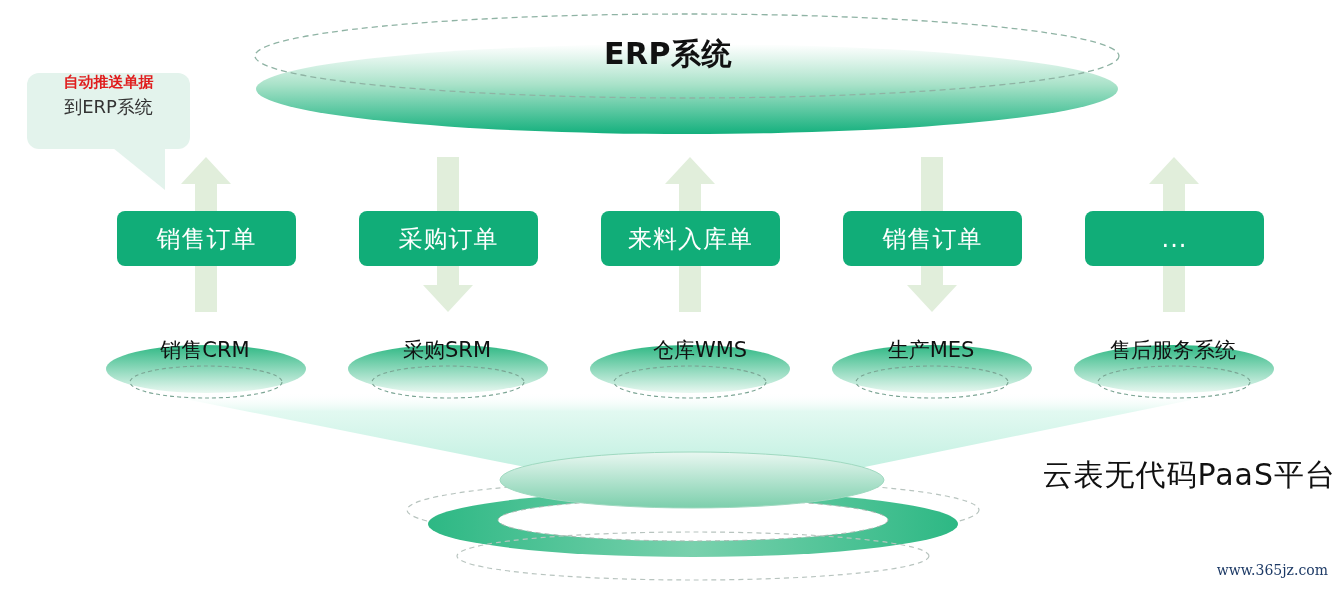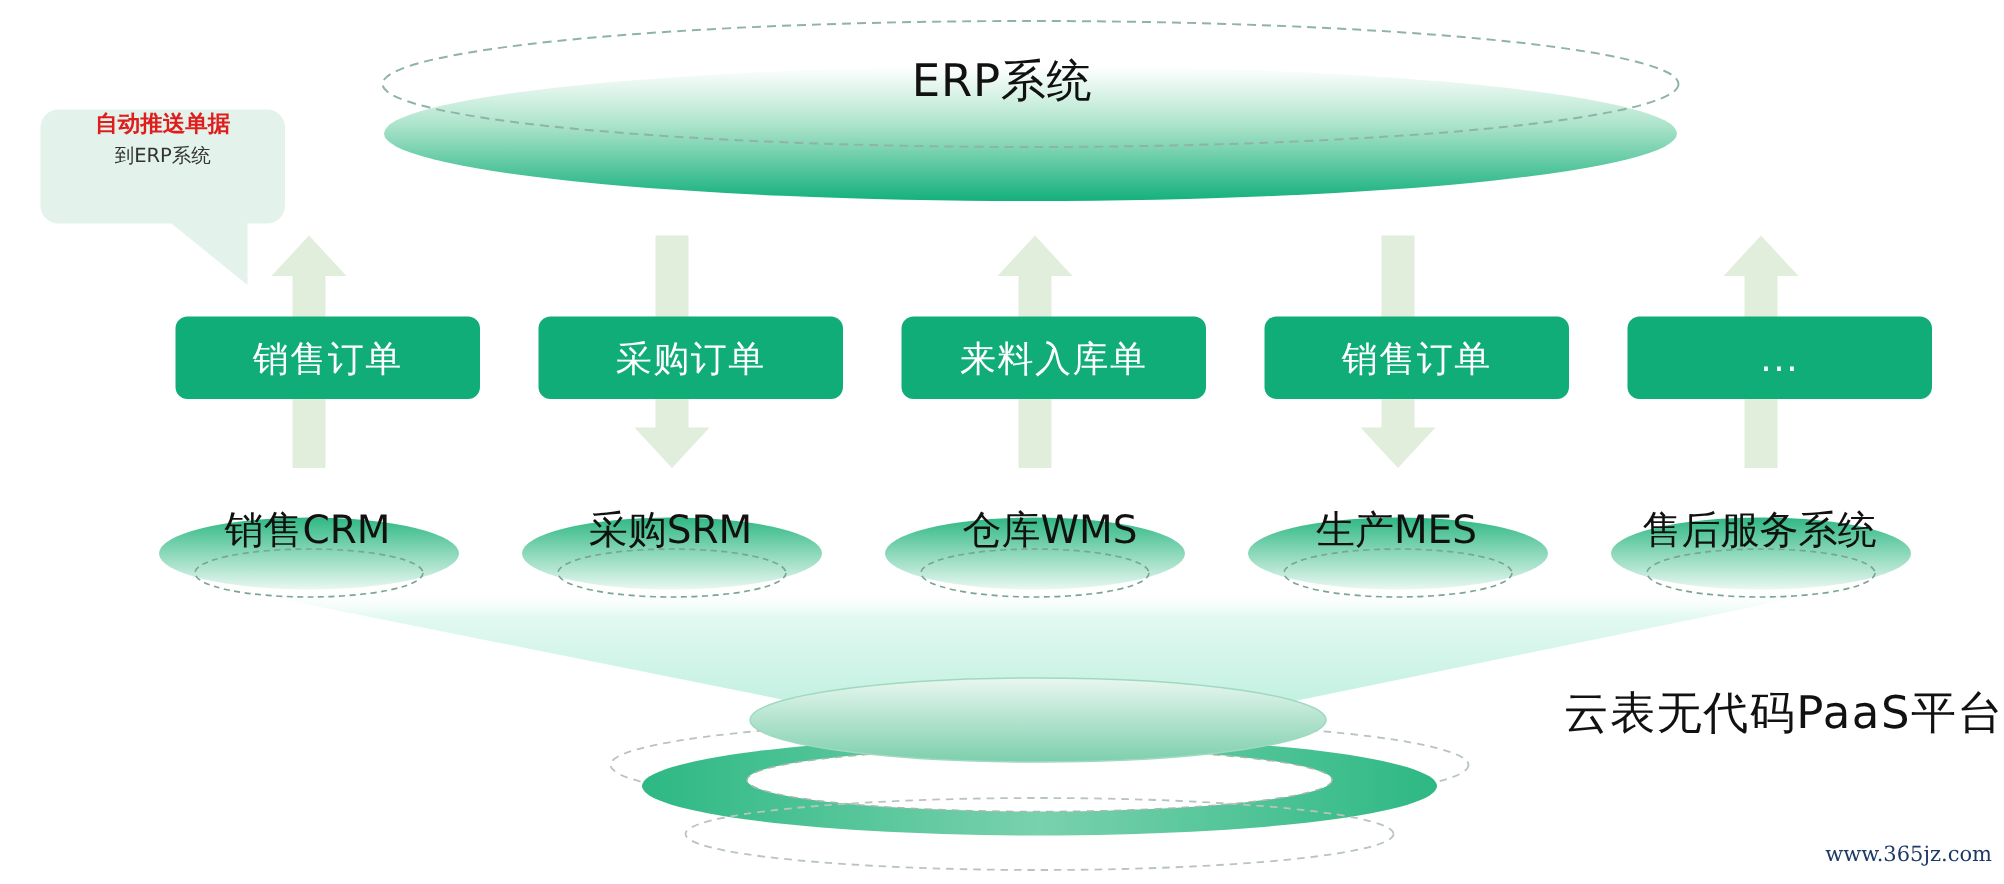--- a/index.html
+++ b/index.html
@@ -1,31 +1,31 @@
 <!DOCTYPE html>
 <html><head>
 <meta charset="utf-8">
 <style>
   html, body { margin: 0; padding: 0; background: #ffffff; }
   body { width: 1336px; height: 589px; position: relative; overflow: hidden;
          font-family: "DejaVu Sans", sans-serif; }
   #stage { position: absolute; left: 0; top: 0; width: 1336px; height: 589px; }
   .erp-title { position: absolute; left: 0; width: 1336px; top: 34px; text-align: center;
-               font-size: 30px; color: #111; letter-spacing: 0.5px; }
+               font-size: 30px; color: #111; letter-spacing: 0.5px; font-weight: bold; }
   .callout { position: absolute; left: 27px; top: 73px; width: 163px; height: 76px;
              background: #e3f3ec; border-radius: 12px; text-align: center; }
   .callout-tail { position: absolute; left: 113px; top: 148px; width: 0; height: 0;
              border-left: 52px solid transparent; border-top: 42px solid #e3f3ec; }
   .callout .l1 { font-size: 15px; font-weight: bold; color: #e01d1d; }
-  .callout .l2 { margin-top: 3px; font-size: 13px; color: #333; }
-  .btn { position: absolute; top: 211px; width: 203px; height: 55px; background: #11ad78;
+  .callout .l2 { margin-top: 3px; font-size: 18px; color: #333; }
+  .btn { position: absolute; top: 211px; width: 179px; height: 55px; background: #11ad78;
          border-radius: 8px; color: #fff; font-size: 24px; display: flex; align-items: center;
          justify-content: center; letter-spacing: 1px; }
   .sys-label { position: absolute; top: 336px; width: 240px; text-align: center;
-               font-size: 26px; color: #111; }
+               font-size: 21px; color: #111; }
   .paas-label { position: absolute; left: 0; width: 1336px; top: 455px; text-align: right;
                 font-size: 30px; color: #111; letter-spacing: 1px; }
   .watermark { position: absolute; right: 8px; top: 562px; font-family: "DejaVu Serif", serif;
                font-size: 14px; color: #1d3a66; margin-left: 27px; }
 </style>
 </head>
 <body>
 
 <svg id="stage" width="1336" height="589" viewBox="0 0 1336 589">
   <defs>

